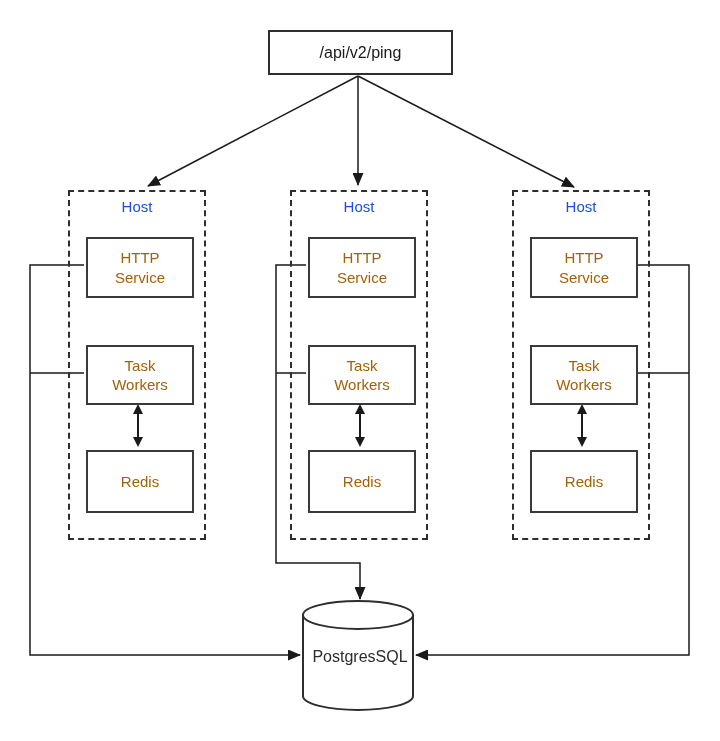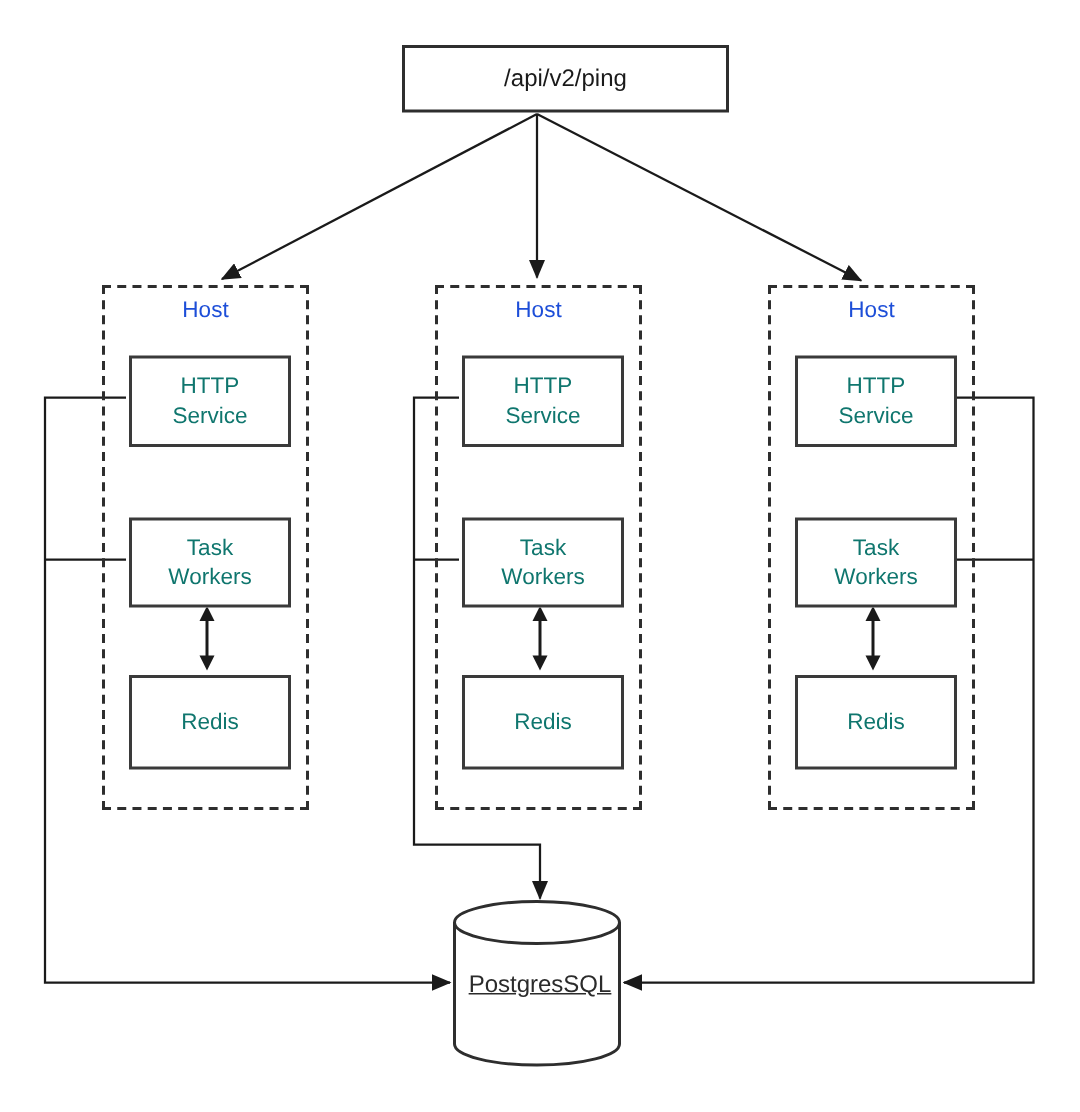--- a/index.html
+++ b/index.html
@@ -36,21 +36,21 @@
     display: flex;
     align-items: center;
     justify-content: center;
     text-align: center;
     white-space: pre-line;
     z-index: 2;
   }
   .endpoint-node {
     left: 268px;
     top: 30px;
-    width: 218px;
+    width: 185px;
     height: 45px;
     font-size: 16px;
   }
   .host {
     position: absolute;
     top: 190px;
     width: 138px;
     height: 350px;
     box-sizing: border-box;
     border: 2px dashed #2e2e2e;
@@ -73,39 +73,38 @@
     box-sizing: border-box;
     background: #ffffff;
     border: 2px solid #3a3a3a;
     display: flex;
     align-items: center;
     justify-content: center;
     text-align: center;
     font-size: 15px;
     line-height: 1.3;
     white-space: pre-line;
-    color: #0f766e;
+    color: #a16207;
   }
   .inner-http   { top: 45px;  height: 61px; }
   .inner-task   { top: 153px; height: 60px; text-align: center; }
   .inner-redis  { top: 258px; height: 63px; }
   .db-label {
     position: absolute;
     left: 303px;
     top: 622px;
     width: 114px;
     height: 70px;
     display: flex;
     align-items: center;
     justify-content: center;
     font-size: 16px;
     color: #2b2b2b;
     z-index: 2;
     text-align: center;
-    text-decoration: underline;
   }
 </style>
 </head>
 <body>
 
 <div class="diagram">
 
   <svg class="connector-layer" width="720" height="741" viewBox="0 0 720 741" xmlns="http://www.w3.org/2000/svg">
     <defs>
       <marker id="arrow" viewBox="0 0 13 11" refX="12" refY="5.5" markerWidth="13" markerHeight="11" markerUnits="userSpaceOnUse" orient="auto">

